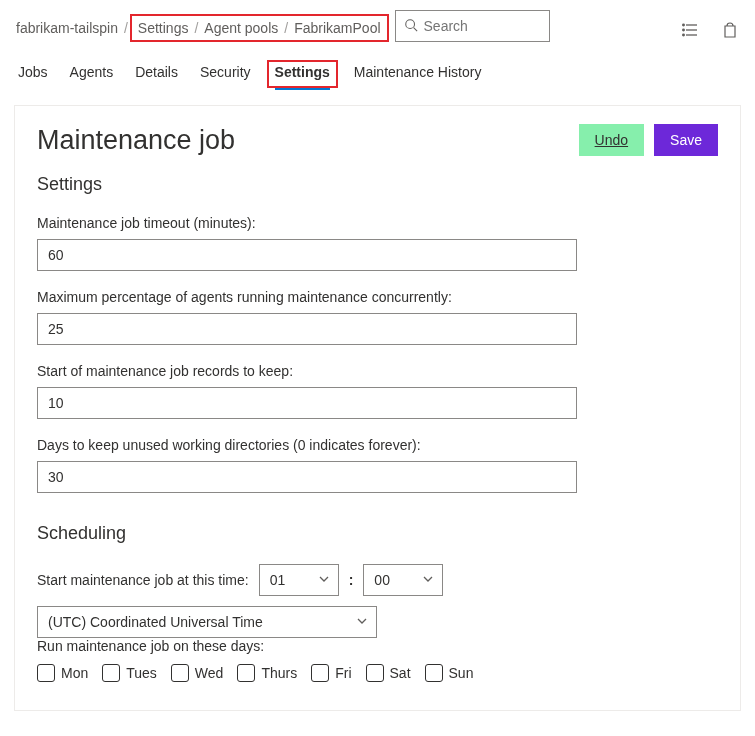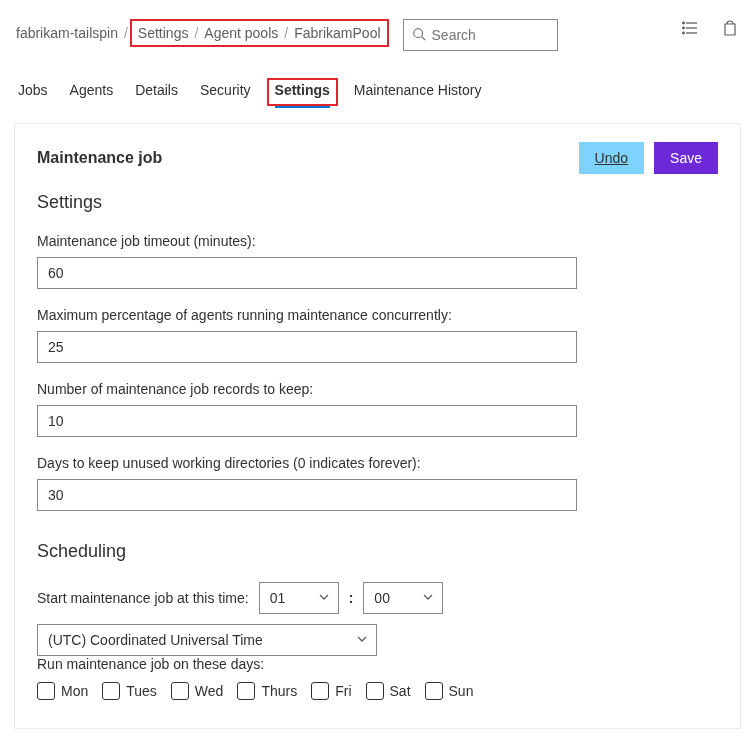--- a/index.html
+++ b/index.html
@@ -5,23 +5,22 @@
     * { box-sizing: border-box; margin: 0; padding: 0; }
     body {
       font-family: "Segoe UI", -apple-system, BlinkMacSystemFont, sans-serif;
       font-size: 14px;
       color: #323130;
       background: #fff;
       width: 755px;
     }
     .topbar {
       display: flex;
-      align-items: flex-start;
-      padding: 19px 16px;
-      gap: 8px;
+      align-items: flex-end;
+      padding: 10px 16px;
     }
     .breadcrumb {
       display: flex;
       align-items: center;
       gap: 6px;
       color: #605e5c;
     }
     .crumb {
       color: #605e5c;
       cursor: pointer;
@@ -99,33 +98,33 @@
       background: #fff;
       padding: 18px 22px 28px 22px;
     }
     .panel-header {
       display: flex;
       align-items: center;
       justify-content: space-between;
       margin-bottom: 18px;
     }
     .panel-title {
-      font-size: 16px;
-      font-weight: 700;
+      font-size: 27px;
+      font-weight: 400;
     }
     .btn-row { display: flex; gap: 10px; }
     .btn {
       height: 32px;
       padding: 0 16px;
       font-size: 14px;
       border: none;
       cursor: pointer;
       font-family: inherit;
     }
-    .btn-secondary { background: #7dd3fc; color: #323130; text-decoration: underline; }
+    .btn-secondary { background: #86efac; color: #323130; text-decoration: underline; }
     .btn-primary { background: #6d28d9; color: #fff; }
     .toggle-row {
       display: flex;
       align-items: center;
       gap: 12px;
       margin-bottom: 22px;
     }
     .toggle {
       width: 40px;
       height: 20px;
@@ -279,21 +278,21 @@
     <label>Maintenance job timeout (minutes):</label>
     <input class="txt" type="text" value="60" style="">
   </div>
 
   <div class="field">
     <label>Maximum percentage of agents running maintenance concurrently:</label>
     <input class="txt" type="text" value="25" style="">
   </div>
 
   <div class="field">
-    <label>Number of maintenance job records to keep:</label>
+    <label>Start of maintenance job records to keep:</label>
     <input class="txt" type="text" value="10" style="">
   </div>
 
   <div class="field">
     <label>Days to keep unused working directories (0 indicates forever):</label>
     <input class="txt" type="text" value="30" style="">
   </div>
 
   <div class="section-title" style="margin-top:30px">Scheduling</div>
 

